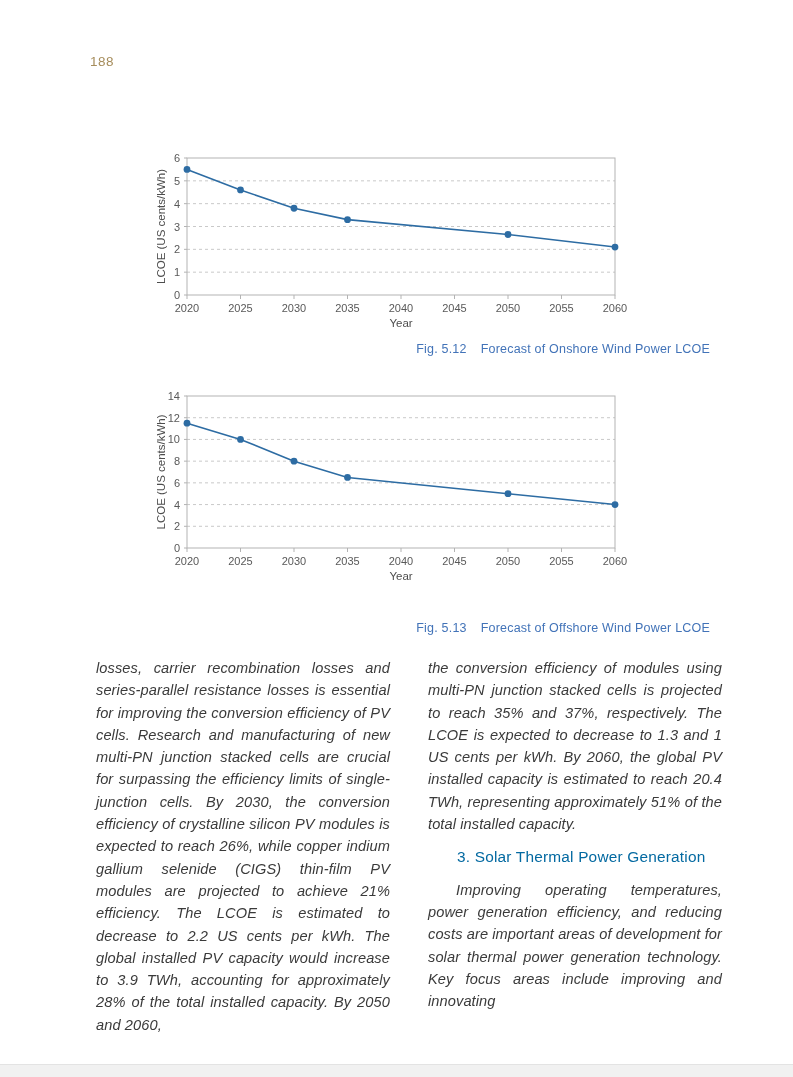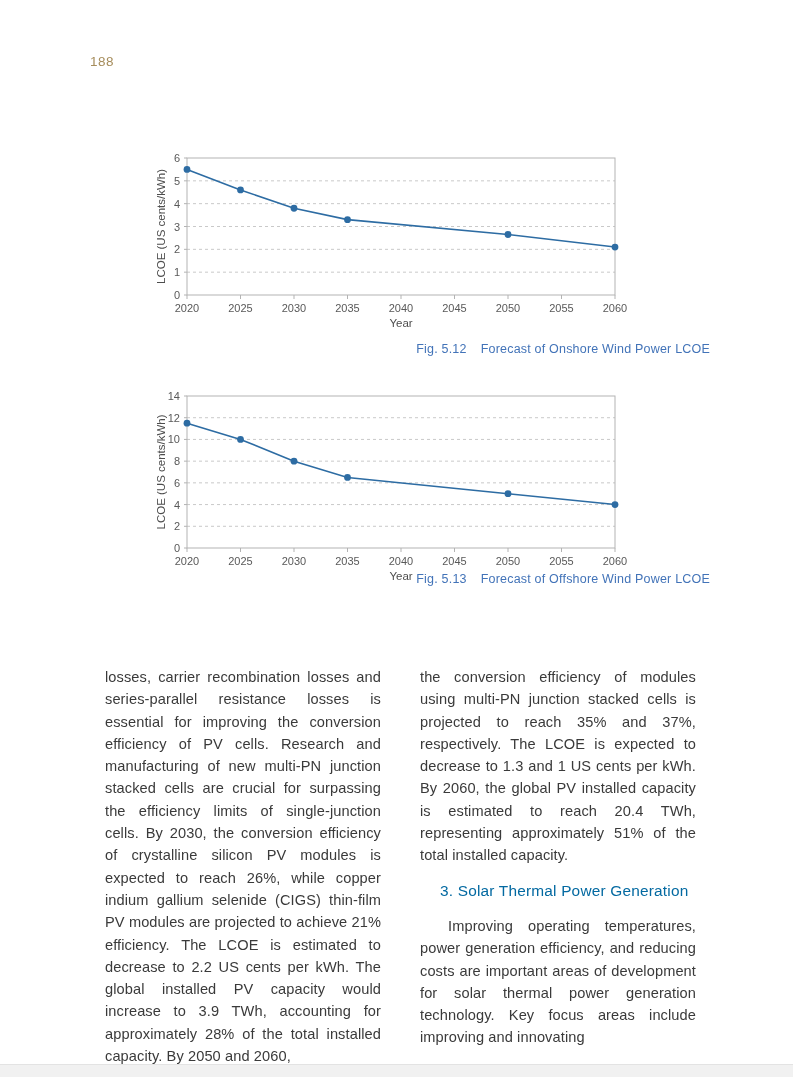--- a/index.html
+++ b/index.html
@@ -24,32 +24,32 @@
   .chart-svg{position:absolute;display:block;}
   .chart1{left:150px;top:150px;}
   .chart2{left:150px;top:388px;}
   .fig-caption{
     position:absolute;left:90px;width:620px;
     text-align:right;
     font-size:12.5px;color:var(--caption-blue);
     letter-spacing:.2px;
   }
   .cap1{top:342px;}
-  .cap2{top:572px;}
+  .cap2{top:621px;}
   .fig-caption .cap-text{margin-left:14px;}
   .col{
     position:absolute;top:653px;width:302px;
     font-size:14.6px;line-height:22.3px;
     color:var(--body-ink);
     text-align:justify;
     letter-spacing:.1px;
   }
   .col-left{left:92px;}
-  .col-right{left:407px;}
-  .col p{margin:13px;}
+  .col-right{left:424px;}
+  .col p{margin:4px;font-style:italic;}
   .section-heading{
     margin:11px 0 10px 0;
     padding-left:33px;
     font-size:15.4px;
     color:#0369a1;
     letter-spacing:.2px;
     text-align:left;
   }
   .indent{text-indent:28px;}
   .page-bottom-edge{

